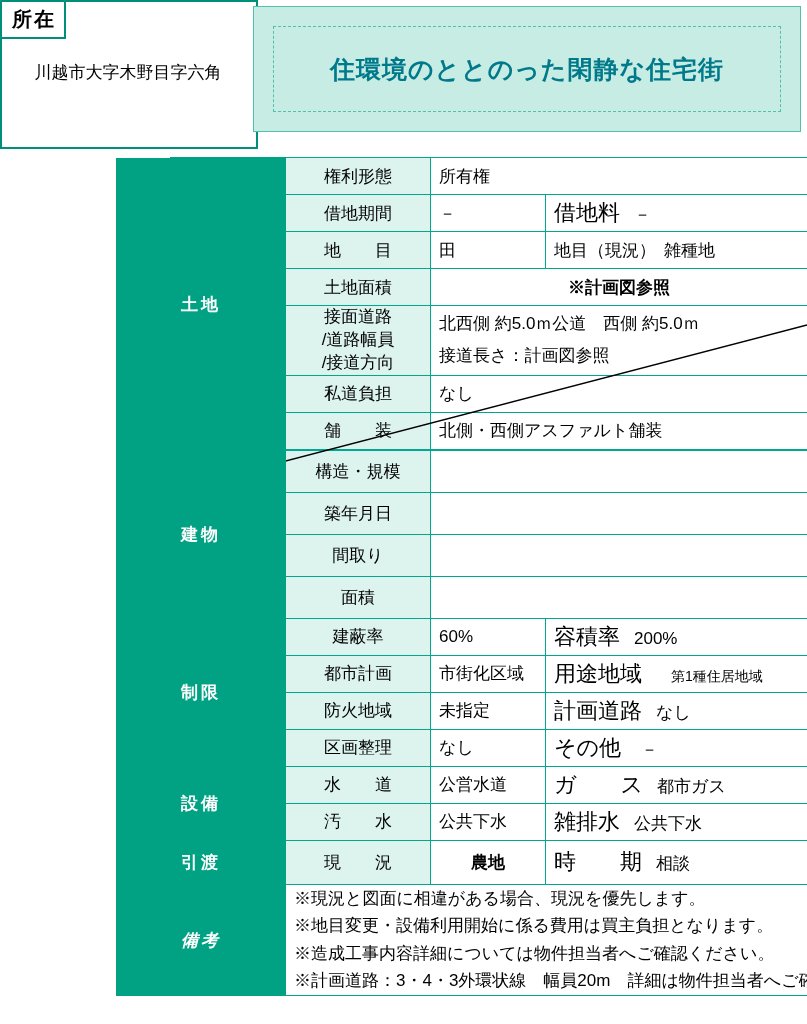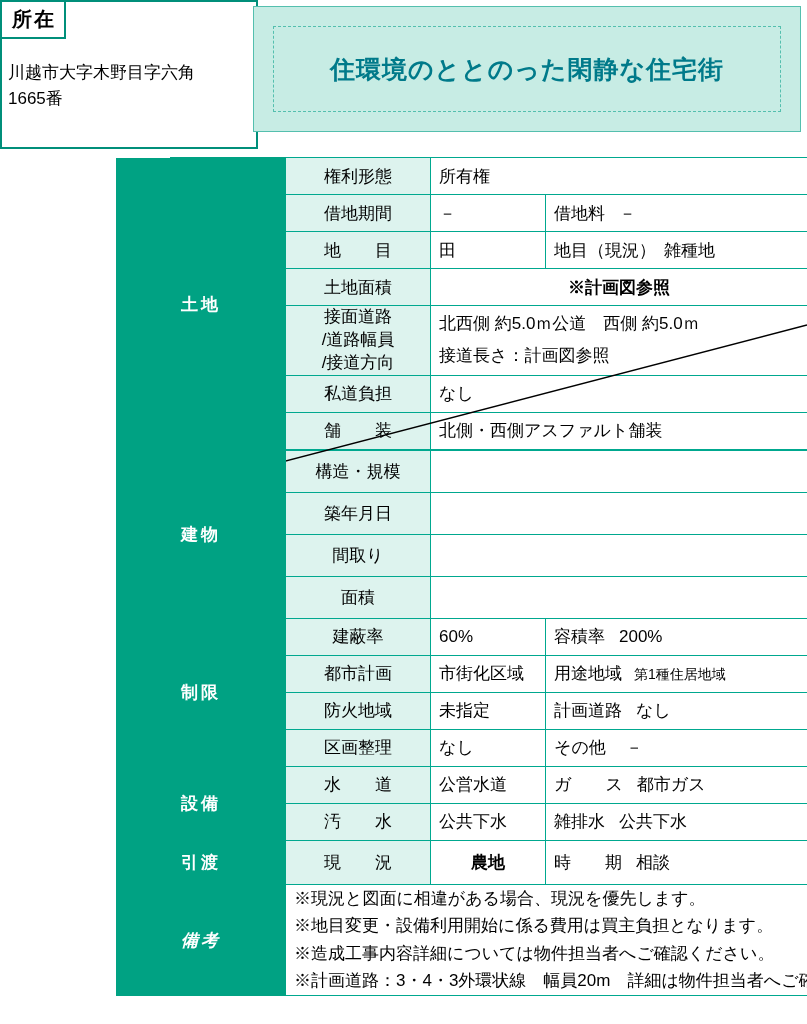--- a/index.html
+++ b/index.html
@@ -38,21 +38,21 @@
     color: #000000;
     border-bottom: 2px solid #008f7a;
     border-right: 2px solid #008f7a;
     background: #ffffff;
     letter-spacing: 2px;
   }
   .addr-value {
     position: absolute;
     left: 6px; right: 8px;
     top: 58px;
-    text-align: left;
+    text-align: center;
     font-size: 17px;
     line-height: 1.55;
     color: #000000;
   }
   .catch-box {
     position: absolute;
     left: 253px; top: 6px;
     width: 548px; height: 126px;
     background: #c7ece4;
     border: 1px solid #54bfae;
@@ -99,21 +99,21 @@
     font-weight: bold;
     font-size: 24px;
     text-align: center;
     letter-spacing: 3px;
     border: 1px solid #00a283 !important;
     padding: 0 !important;
   }
   .lbl {
     background: #ddf3ee;
     text-align: center;
-    font-size: 17px;
+    font-size: 22px;
     white-space: nowrap;
   }
   .val { background: #ffffff; }
   .val-red { color: #e8000b; font-weight: bold; text-align: center; }
   .small { font-size: 14px; }
 
   .road-cell { height: 84px; }
   .road-lbl { line-height: 1.35; font-size: 16px; }
   .road-val { line-height: 1.9; font-size: 17px; }
 
@@ -141,21 +141,20 @@
 <body>
 
 <div id="page">
 
   <div class="top">
 
     <div class="addr-box">
       <div class="addr-label">所在</div>
       <div class="addr-value">
         <div>川越市大字木野目字六角</div>
-        <div>1665番</div>
       </div>
     </div>
 
     <div class="catch-box">
       <div class="catch-inner">
         <div class="catch-text">住環境のととのった閑静な住宅街</div>
       </div>
     </div>
   </div>
 
@@ -250,21 +249,21 @@
           <td class="lbl">建蔽率</td>
           <td class="val">60%</td>
           <td class="val">
             <span class="lbl" style="display:inline-block;background:transparent;margin-right:14px;">容積率</span><span>200%</span>
           </td>
         </tr>
         <tr>
           <td class="lbl">都市計画</td>
           <td class="val small">市街化区域</td>
           <td class="val">
-            <span class="lbl" style="display:inline-block;background:transparent;margin-right:12px;">用途地域</span><span class="small">第1種住居地域</span>
+            <span class="lbl" style="display:inline-block;background:transparent;margin-right:29px;">用途地域</span><span class="small">第1種住居地域</span>
           </td>
         </tr>
         <tr>
           <td class="lbl">防火地域</td>
           <td class="val">未指定</td>
           <td class="val">
             <span class="lbl" style="display:inline-block;background:transparent;margin-right:14px;">計画道路</span><span>なし</span>
           </td>
         </tr>
         <tr>

